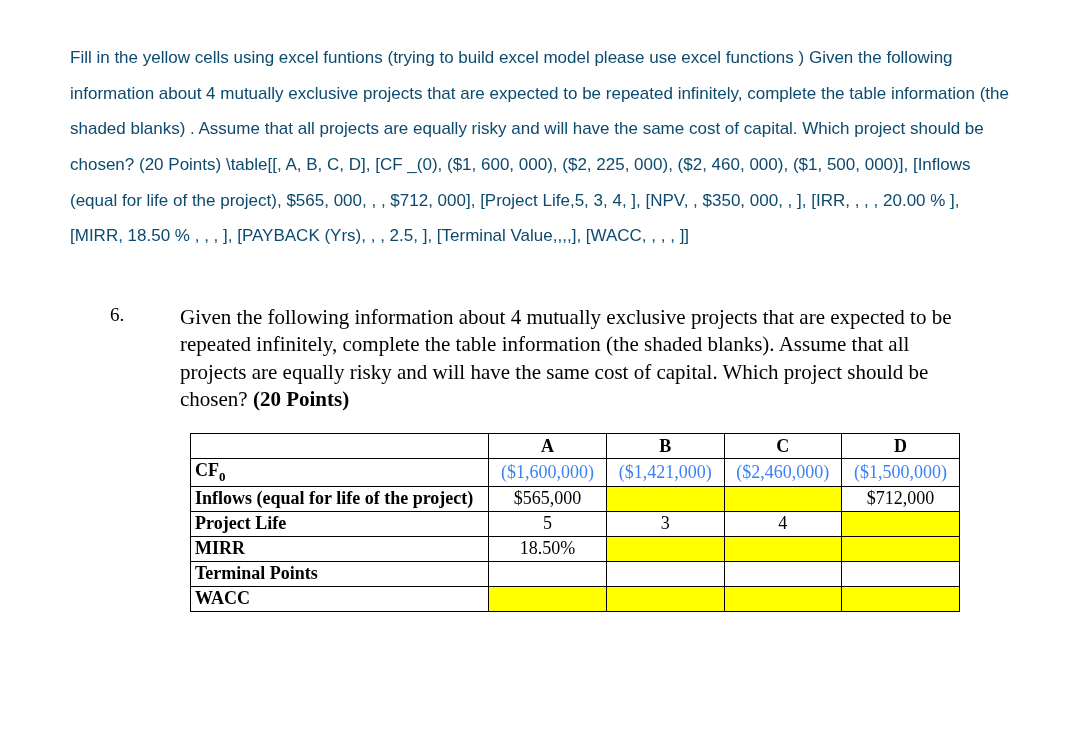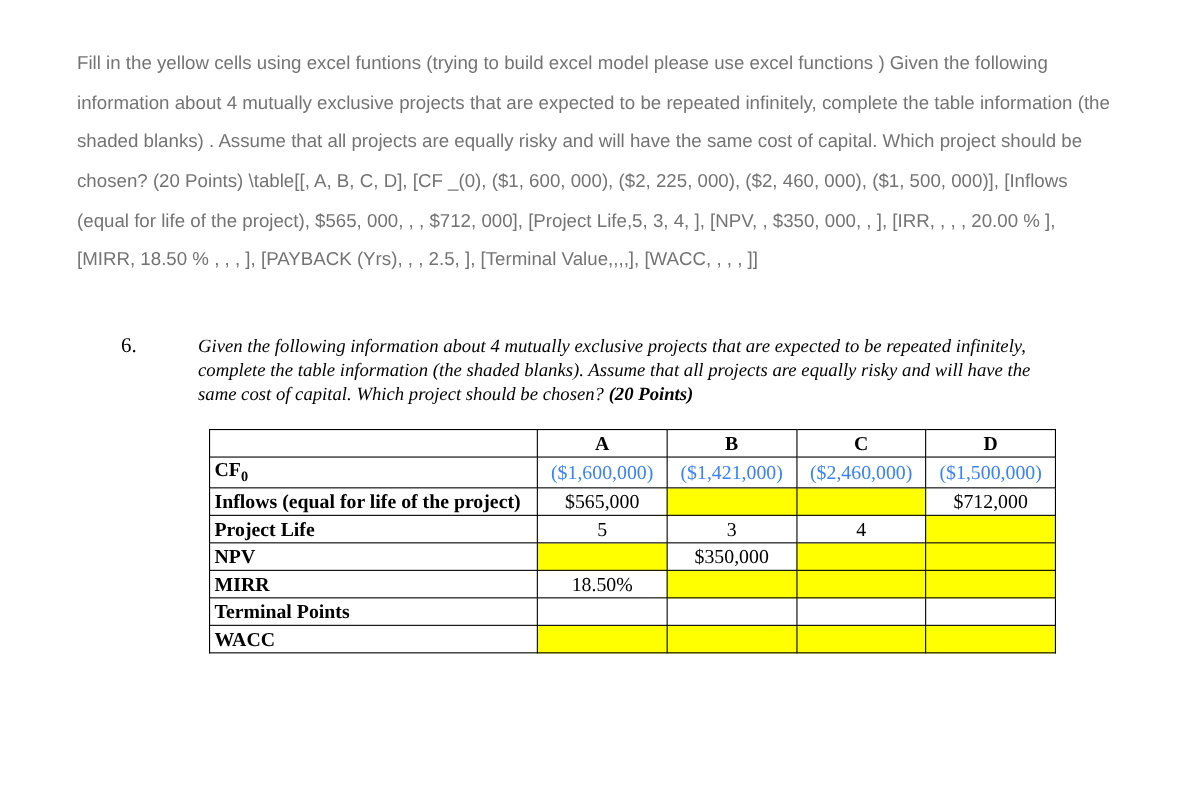--- a/index.html
+++ b/index.html
@@ -11,39 +11,38 @@
       font-family: Arial, sans-serif;
       background: #fff;
       width: 1080px;
       height: 729px;
       padding: 40px 70px;
       color: #000;
     }
     .instructions {
       font-size: 17px;
       line-height: 2.1;
-      color: #737373;
+      color: #0c4a6e;
       margin-bottom: 50px;
     }
     .question-block {
       display: flex;
       margin-bottom: 20px;
       padding: 0 50px 0 40px;
     }
     .question-number {
       font-family: 'Times New Roman', serif;
       font-size: 19px;
       width: 70px;
       flex-shrink: 0;
     }
     .question-text {
       font-family: 'Times New Roman', serif;
-      font-size: 17px;
+      font-size: 21px;
       line-height: 1.3;
-      font-style: italic;
     }
     .bold {
       font-weight: bold;
     }
     table {
       border-collapse: collapse;
       margin: 0 50px 0 120px;
       font-family: 'Times New Roman', serif;
       font-size: 18px;
     }
@@ -113,27 +112,20 @@
         <td class="val">$712,000</td>
       </tr>
       <tr>
         <td class="label">Project Life</td>
         <td class="val">5</td>
         <td class="val">3</td>
         <td class="val">4</td>
         <td class="val yellow"></td>
       </tr>
       <tr>
-        <td class="label">NPV</td>
-        <td class="val yellow"></td>
-        <td class="val">$350,000</td>
-        <td class="val yellow"></td>
-        <td class="val yellow"></td>
-      </tr>
-      <tr>
         <td class="label">MIRR</td>
         <td class="val">18.50%</td>
         <td class="val yellow"></td>
         <td class="val yellow"></td>
         <td class="val yellow"></td>
       </tr>
       <tr>
         <td class="label">Terminal Points</td>
         <td class="val"></td>
         <td class="val"></td>

